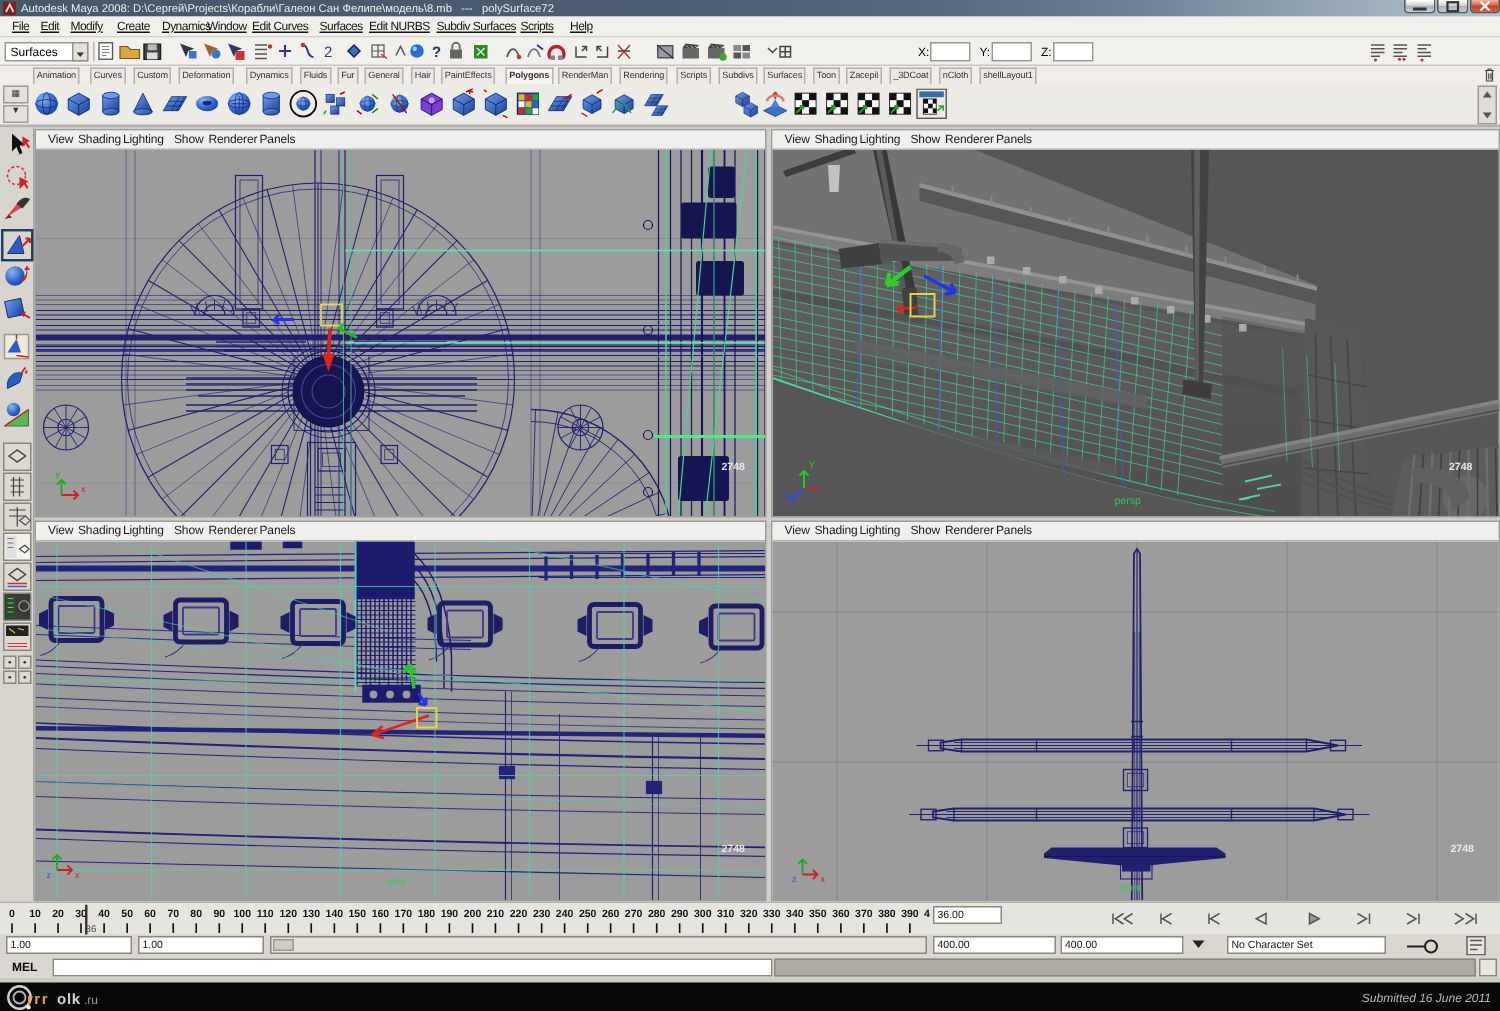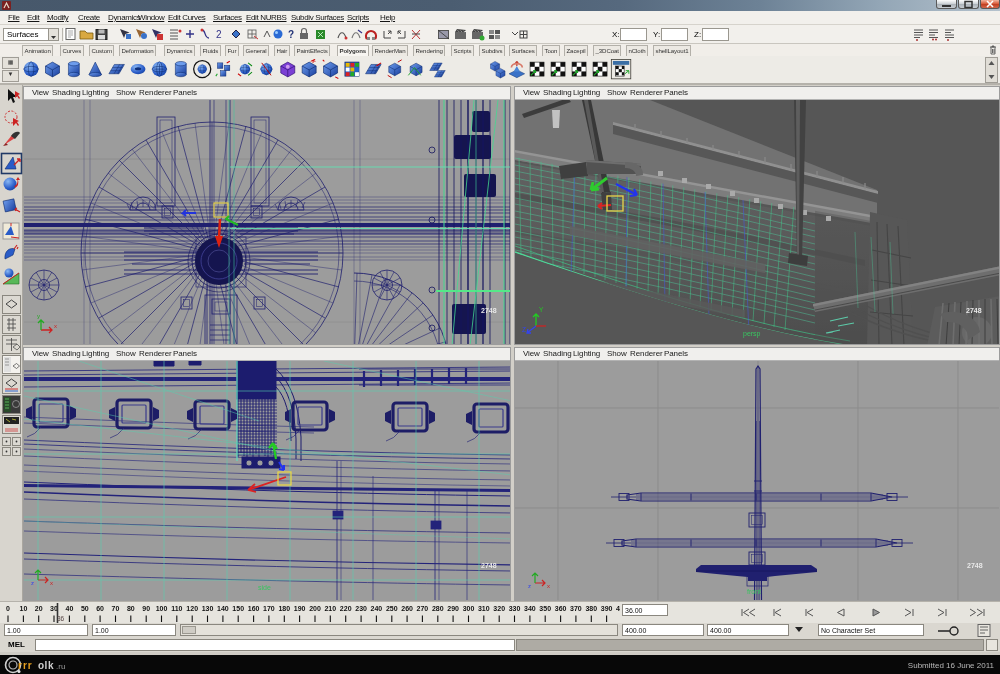--- a/index.html
+++ b/index.html
@@ -40,20 +40,21 @@
 .tfield{position:absolute;background:#fff;border:1px solid #8a877f;font-size:7px;color:#111;line-height:11px;padding-left:2px;}
 </style>
 </head>
 <body>
 <div id="stage">
   <div class="abs" id="title">
     <svg class="abs" style="left:2px;top:1px" width="9" height="9">
         <rect x="0" y="0" width="9" height="9" fill="#7a2020" rx="1"></rect>
         <path d="M2 7 L4.5 2 L7 7" stroke="#e8d8c8" stroke-width="1.2" fill="none"></path>
       </svg>
+    <div class="txt">Autodesk Maya 2008: D:\Сергей\Projects\Корабли\Галеон Сан Фелипе\модель\8.mb &nbsp;&nbsp;---&nbsp;&nbsp; polySurface72</div>
     <div class="winbtn" style="left:936px;width:21px;"><svg width="19" height="8">
           <rect x="5" y="5" width="9" height="2" fill="#333"></rect>
         </svg></div>
     <div class="winbtn" style="left:958px;width:21px;"><svg width="19" height="8">
           <rect x="6" y="1.5" width="7" height="6" fill="none" stroke="#333" stroke-width="1.5"></rect>
         </svg></div>
     <div class="winbtn" id="btnclose" style="left:980px;width:20px;"><svg width="18" height="8">
           <path d="M6 1 L12 7 M12 1 L6 7" stroke="#fff" stroke-width="1.6"></path>
         </svg></div>
   </div>
@@ -992,15 +993,15 @@
   <div class="abs" id="stripe"></div>
   <div class="abs" id="blackbar">
     <svg style="position:absolute;left:4px;top:1px" width="80" height="18" viewBox="0 0 80 18">
       <circle cx="9" cy="9" r="7.5" fill="none" stroke="#cfcfcf" stroke-width="1.6"></circle>
       <circle cx="9" cy="9" r="4" fill="none" stroke="#b5b5b5" stroke-width="1.2"></circle>
       <circle cx="15" cy="15.5" r="1.5" fill="#e5e5e5"></circle>
       <text x="14" y="13" font-size="10" font-weight="bold" fill="#e8a020" font-family="Liberation Sans" letter-spacing="1">rrr</text>
       <text x="34" y="13" font-size="10" font-weight="bold" fill="#d0d0d0" font-family="Liberation Sans" letter-spacing="0.5">olk</text>
       <text x="52" y="13" font-size="8" fill="#9a9a9a" font-family="Liberation Sans">.ru</text>
     </svg>
-    <span style="position:absolute;right:6px;top:6px;">Submitted 16 June 2011</span>
+    <span style="position:absolute;right:6px;top:6px;font-style:italic;">Submitted 16 June 2011</span>
   </div>
 </div>
 
 </body></html>

